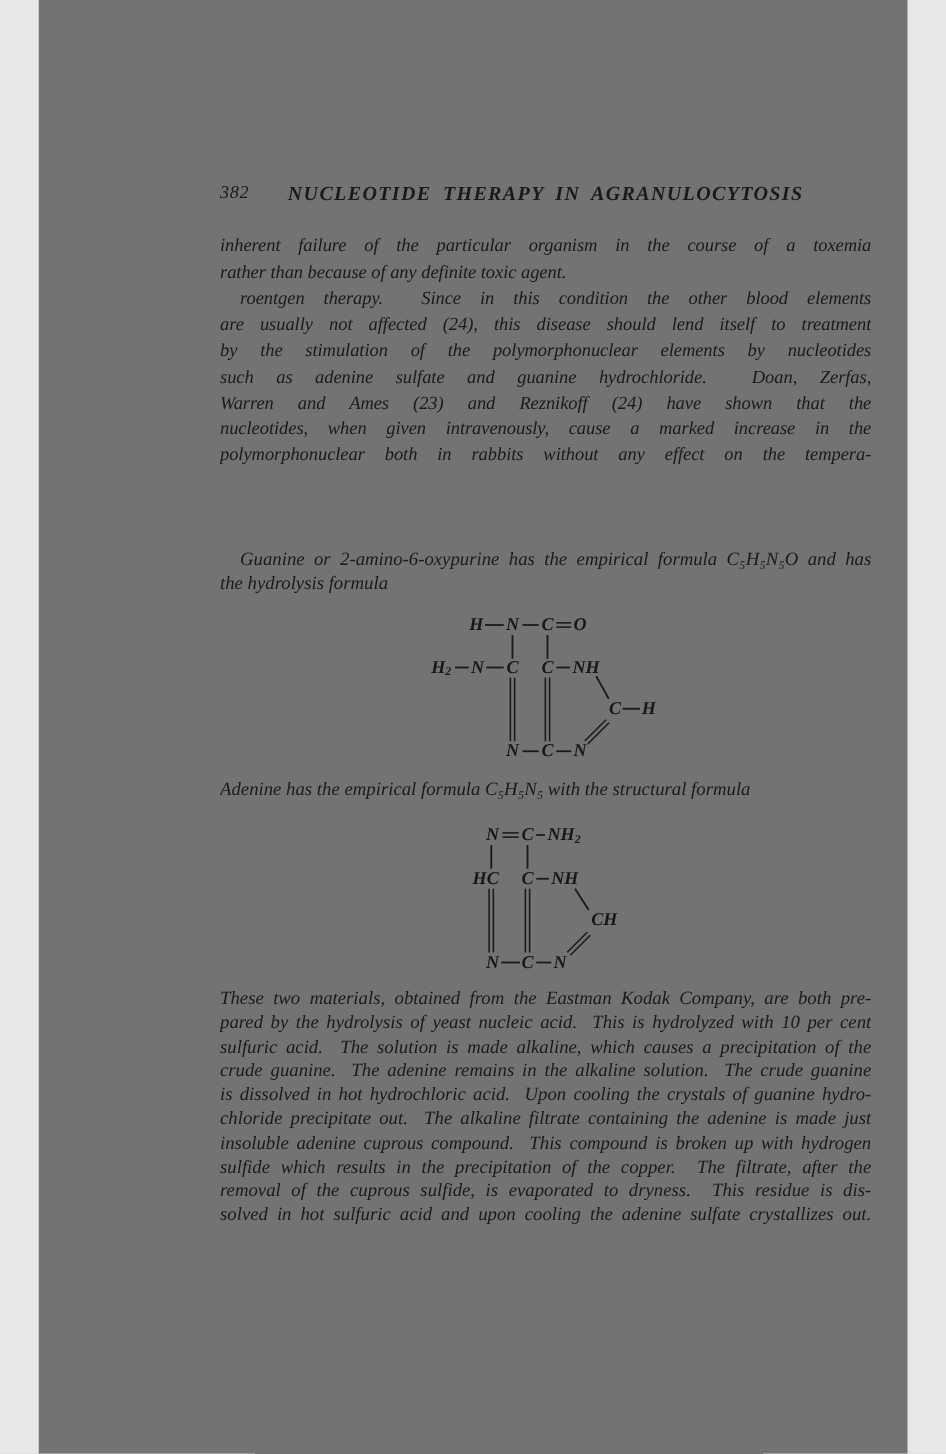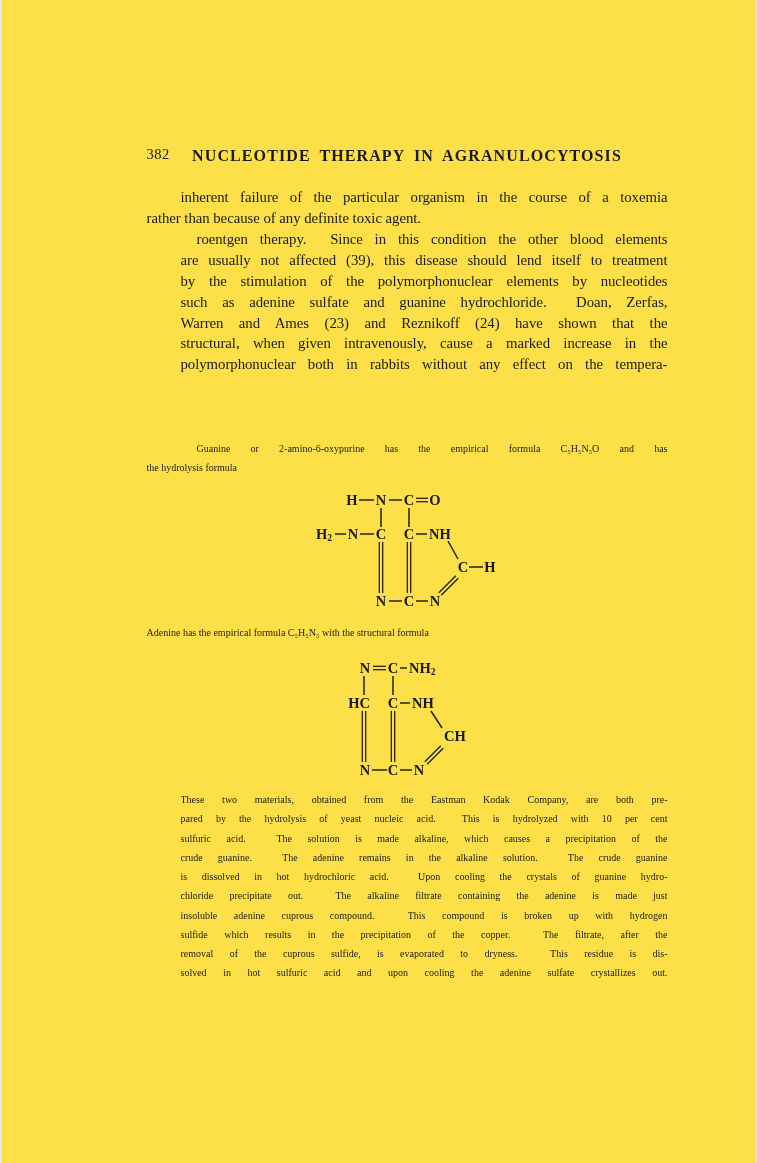--- a/index.html
+++ b/index.html
@@ -1,33 +1,33 @@
 <!DOCTYPE html>
 <html><head>
 <meta charset="utf-8">
 <style>
   html,body{margin:0;padding:0;background:#e8e8e6;}
   .page{
-    position:relative;width:754px;height:1163px;margin:0 auto;
-    background:#fde047;overflow:hidden;
-    font-family:"Liberation Serif","DejaVu Serif",serif;color:#1a1a1a;
+    position:relative;width:695px;height:1163px;margin:0 auto;
+    background:#737373;overflow:hidden;
+    font-family:"Liberation Serif","DejaVu Serif",serif;color:#1a1a1a;font-style:italic;
   }
   .running-head{position:absolute;left:145px;top:146px;width:521px;height:18px;}
   .page-num{position:absolute;left:0;top:0;font-size:14.5px;letter-spacing:0.5px;}
   .running-title{
     position:absolute;left:50%;top:1px;transform:translateX(-50%);
     font-size:16px;font-weight:700;letter-spacing:1.1px;word-spacing:4px;white-space:nowrap;
   }
   .para{position:absolute;left:145px;width:521px;}
   .para.main{font-size:14.8px;line-height:20.9px;letter-spacing:-0.05px;}
-  .para.small{font-size:10px;line-height:19.25px;}
+  .para.small{font-size:15px;line-height:19.25px;}
   .line{white-space:pre-wrap;overflow:hidden;text-align:justify;text-align-last:left;}
   .para.main .line{height:20.9px;}
   .para.small .line{height:19.25px;}
-  .line.fill{text-align-last:justify;margin-left:34px;}
+  .line.fill{text-align-last:justify;}
   .para.indent .line:first-child{text-indent:16px;}
   svg.overlay{position:absolute;left:0;top:0;pointer-events:none;}
   .atom{font-family:"Liberation Serif","DejaVu Serif",serif;font-size:14.5px;font-weight:700;fill:#181818;}
   .atom .sub{font-size:9.5px;}
 </style>
 </head>
 <body>
 
 <div class="page">
   <header class="running-head">
@@ -35,25 +35,25 @@
     <span class="running-title">NUCLEOTIDE THERAPY IN AGRANULOCYTOSIS</span>
   </header>
 
   <main id="content">
       <div class="para main" style="top: 187px;">
         <div class="line fill">inherent failure of the particular organism in the course of a toxemia</div>
         <div class="line">rather than because of any definite toxic agent.</div>
       </div>
       <div class="para main indent" style="top: 229px;">
         <div class="line fill">roentgen therapy.  Since in this condition the other blood elements</div>
-        <div class="line fill">are usually not affected (39), this disease should lend itself to treatment</div>
+        <div class="line fill">are usually not affected (24), this disease should lend itself to treatment</div>
         <div class="line fill">by the stimulation of the polymorphonuclear elements by nucleotides</div>
         <div class="line fill">such as adenine sulfate and guanine hydrochloride.  Doan, Zerfas,</div>
         <div class="line fill">Warren and Ames (23) and Reznikoff (24) have shown that the</div>
-        <div class="line fill">structural, when given intravenously, cause a marked increase in the</div>
+        <div class="line fill">nucleotides, when given intravenously, cause a marked increase in the</div>
         <div class="line fill">polymorphonuclear both in rabbits without any effect on the tempera-</div>
       </div>
       <div class="para small indent" style="top: 439px;">
         <div class="line fill">Guanine or 2-amino-6-oxypurine has the empirical formula C₅H₅N₅O and has</div>
         <div class="line">the hydrolysis formula</div>
       </div>
       <div class="para small" style="top: 623px;">
         <div class="line">Adenine has the empirical formula C₅H₅N₅ with the structural formula</div>
       </div>
       <div class="para small" style="top: 790px;">

